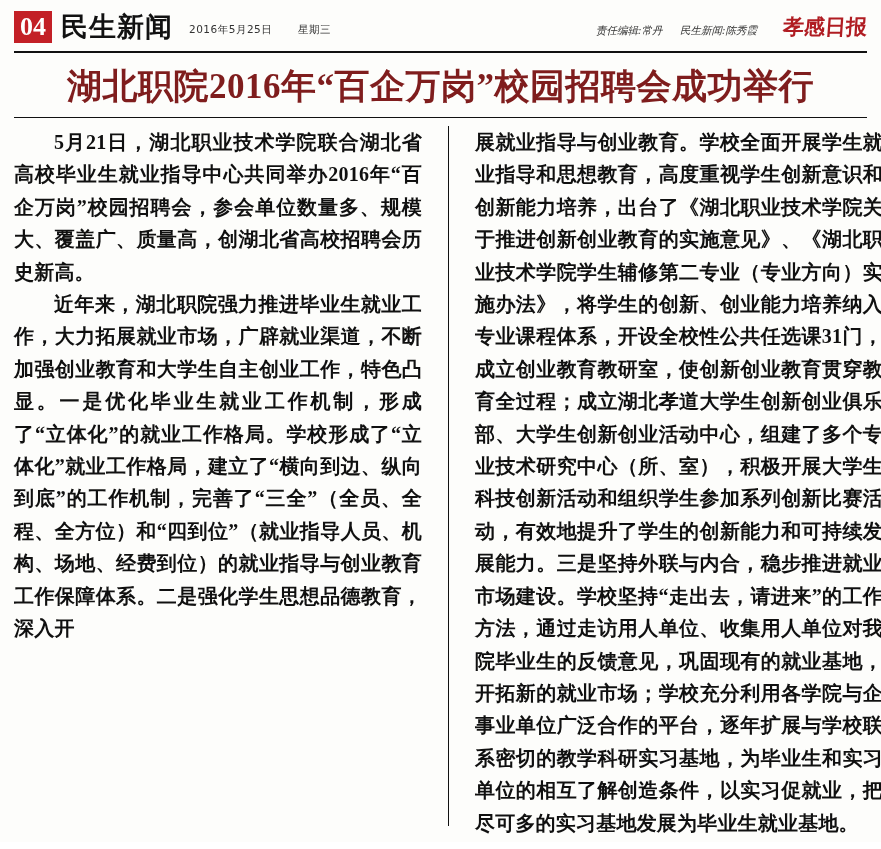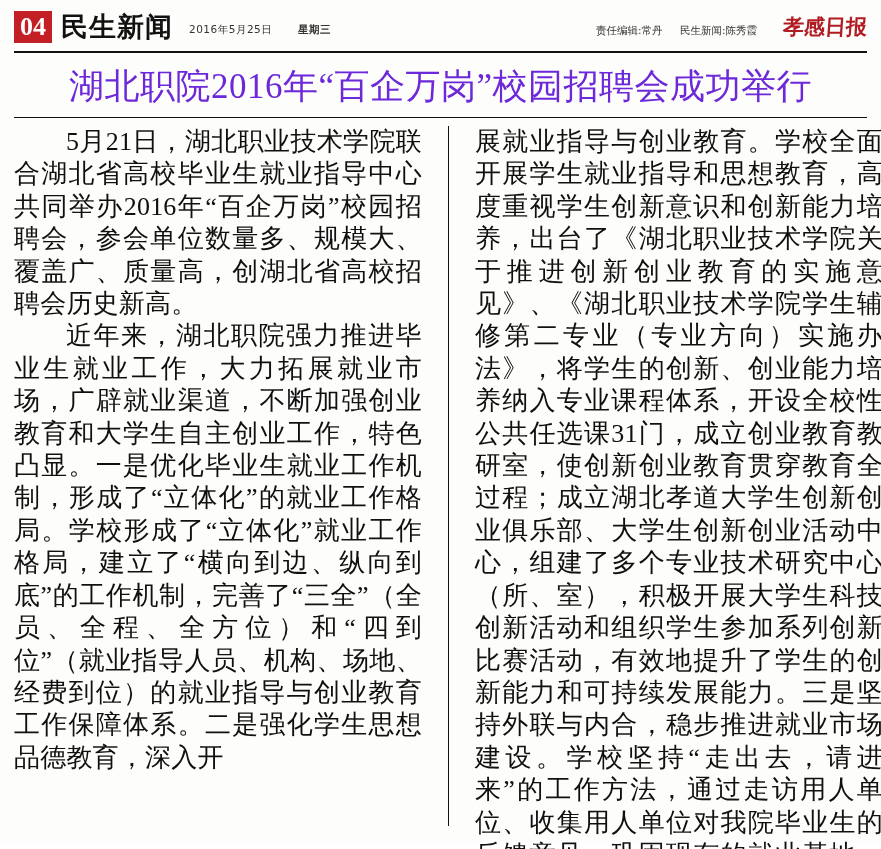--- a/index.html
+++ b/index.html
@@ -57,30 +57,30 @@
   }
   .date-line {
     margin-left: 16px;
     font-size: 10.5px;
     color: #333;
     letter-spacing: 0.5px;
     white-space: nowrap;
     flex: 0 0 auto;
     padding-top: 6px;
   }
-  .date-line .weekday { margin-left: 22px; font-weight: bold; }
+  .date-line .weekday { margin-left: 22px; }
   .editor-line {
     margin-left: auto;
     font-size: 10.5px;
     color: #333;
     white-space: nowrap;
     padding-top: 8px;
     padding-right: 12px;
   }
-  .editor-line span { margin-left: 14px; }
+  .editor-line span { margin-left: 14px; font-style: italic; }
   .editor-line span:first-child { margin-left: 0; }
   .paper-logo {
     flex: 0 0 auto;
     width: 98px;
     text-align: right;
   }
   .paper-logo .logo-text {
     font-family: "Liberation Serif", serif;
     font-weight: bold;
     font-size: 21px;
@@ -92,50 +92,51 @@
   }
 
   .rule-thick {
     border-top: 2.5px solid #111;
     margin-top: 3px;
   }
 
   
   .headline {
     font-family: "Liberation Serif", serif;
-    font-weight: normal;
+    font-weight: bold;
     font-size: 35px;
     line-height: 48px;
     text-align: center;
     letter-spacing: 0.5px;
     padding: 10px 0 6px 0;
-    color: #6d28d9;
+    color: #7f1d1d;
     white-space: nowrap;
   }
   .rule-thin {
     border-top: 1px solid #111;
     margin-bottom: 8px;
   }
 
   
   .columns {
     display: flex;
     position: relative;
     height: 700px;
   }
   .col {
     width: 408px;
     flex: 0 0 408px;
     font-family: "Liberation Serif", serif;
-    font-size: 26px;
+    font-size: 20px;
     line-height: 32.4px;
     text-align: justify;
     text-justify: inter-ideograph;
     color: #101010;
     letter-spacing: 0.2px;
+    font-weight: bold;
   }
   .col p {
     margin: 0;
     text-indent: 2em;
   }
   .col p.cont { text-indent: 0; }
   .divider {
     width: 1px;
     background: #111;
     margin: 0 26px 0 26px;

